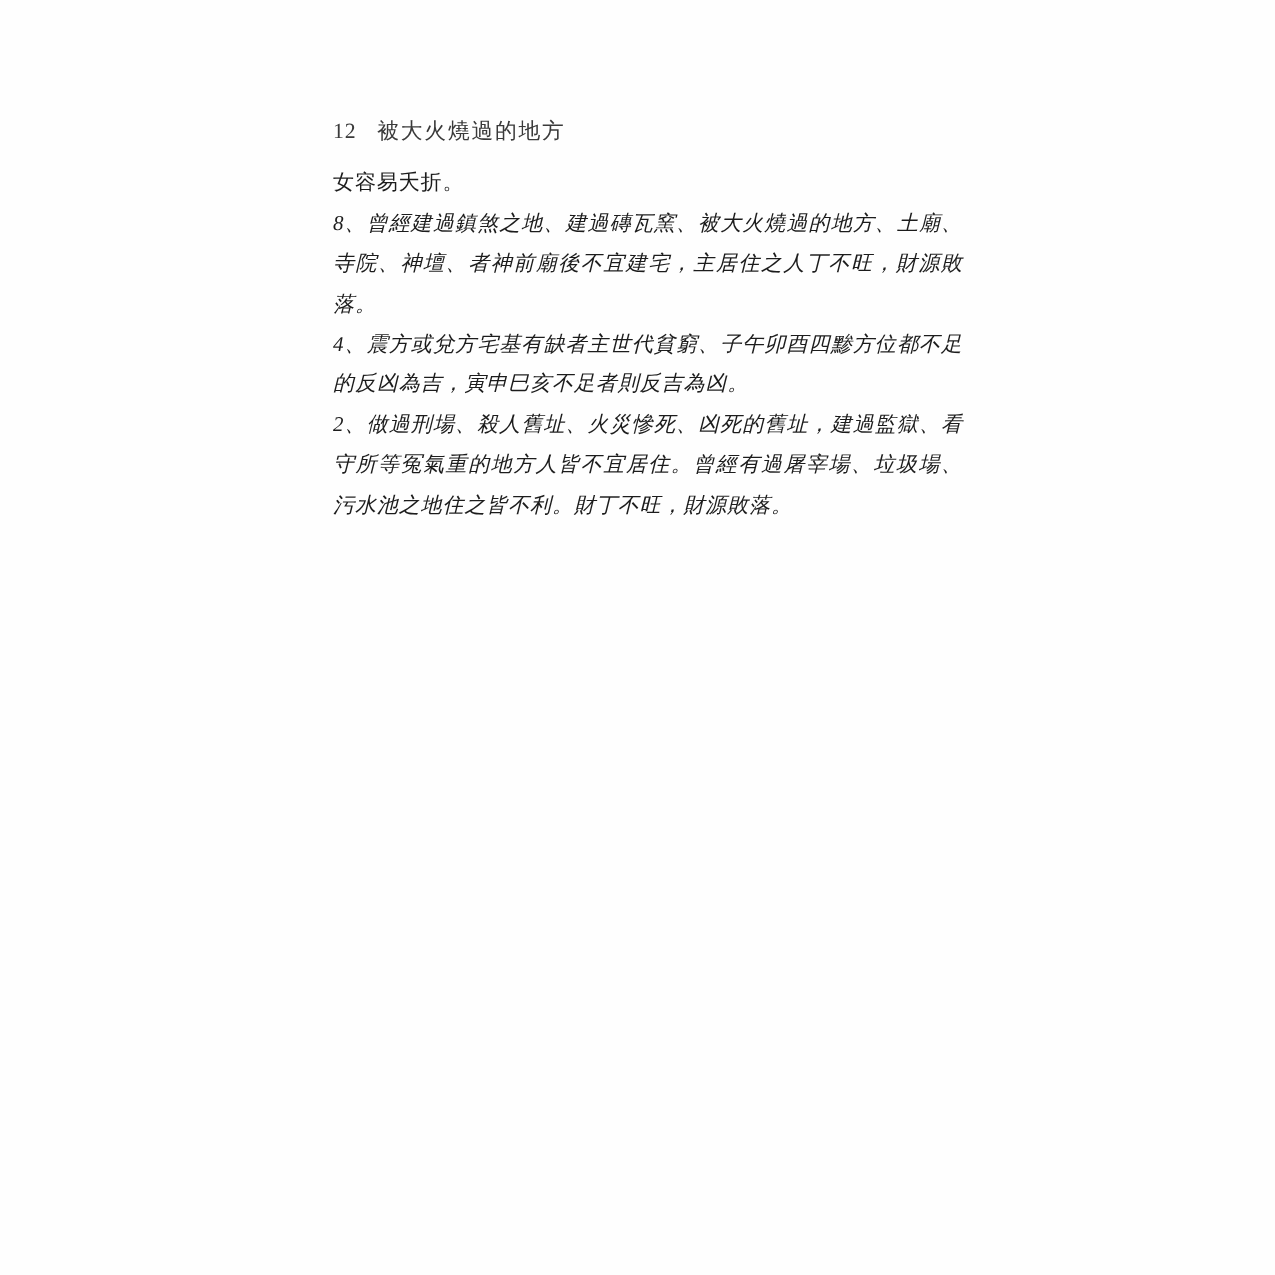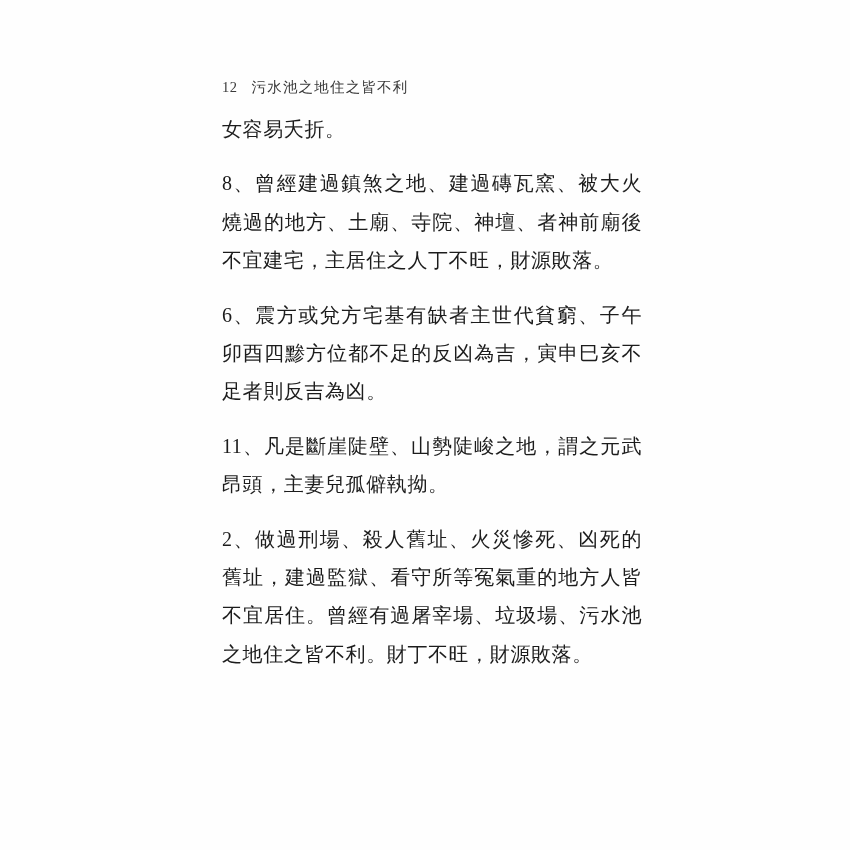--- a/index.html
+++ b/index.html
@@ -42,44 +42,44 @@
     color: #3a3a3a;
     letter-spacing: 1.2px;
   }
   .body-text {
     position: absolute;
     top: 110px;
     left: 222px;
     width: 420px;
   }
   .para {
-    font-size: 20px;
+    font-size: 14px;
     line-height: 1.92;
     color: #1c1c1c;
     text-align: justify;
     text-justify: inter-character;
     letter-spacing: 0.6px;
     margin: 0;
     text-indent: 0;
   }
   .para + .para {
-    margin-top: 16px;
+    margin-top: 0;
+    font-style: italic;
   }
 </style>
 </head>
 <body>
 
 <div class="page">
 
   <div class="page-header">
     <span class="page-number">12</span>
-    <span class="header-title">污水池之地住之皆不利</span>
+    <span class="header-title">被大火燒過的地方</span>
   </div>
 
   <div class="body-text">
     <p class="para">女容易夭折。</p>
     <p class="para">8、曾經建過鎮煞之地、建過磚瓦窯、被大火燒過的地方、土廟、寺院、神壇、者神前廟後不宜建宅，主居住之人丁不旺，財源敗落。</p>
-    <p class="para">6、震方或兌方宅基有缺者主世代貧窮、子午卯酉四黪方位都不足的反凶為吉，寅申巳亥不足者則反吉為凶。</p>
-    <p class="para">11、凡是斷崖陡壁、山勢陡峻之地，謂之元武昂頭，主妻兒孤僻執拗。</p>
+    <p class="para">4、震方或兌方宅基有缺者主世代貧窮、子午卯酉四黪方位都不足的反凶為吉，寅申巳亥不足者則反吉為凶。</p>
     <p class="para">2、做過刑場、殺人舊址、火災慘死、凶死的舊址，建過監獄、看守所等冤氣重的地方人皆不宜居住。曾經有過屠宰場、垃圾場、污水池之地住之皆不利。財丁不旺，財源敗落。</p>
   </div>
 
 </div>
 
 </body></html>

